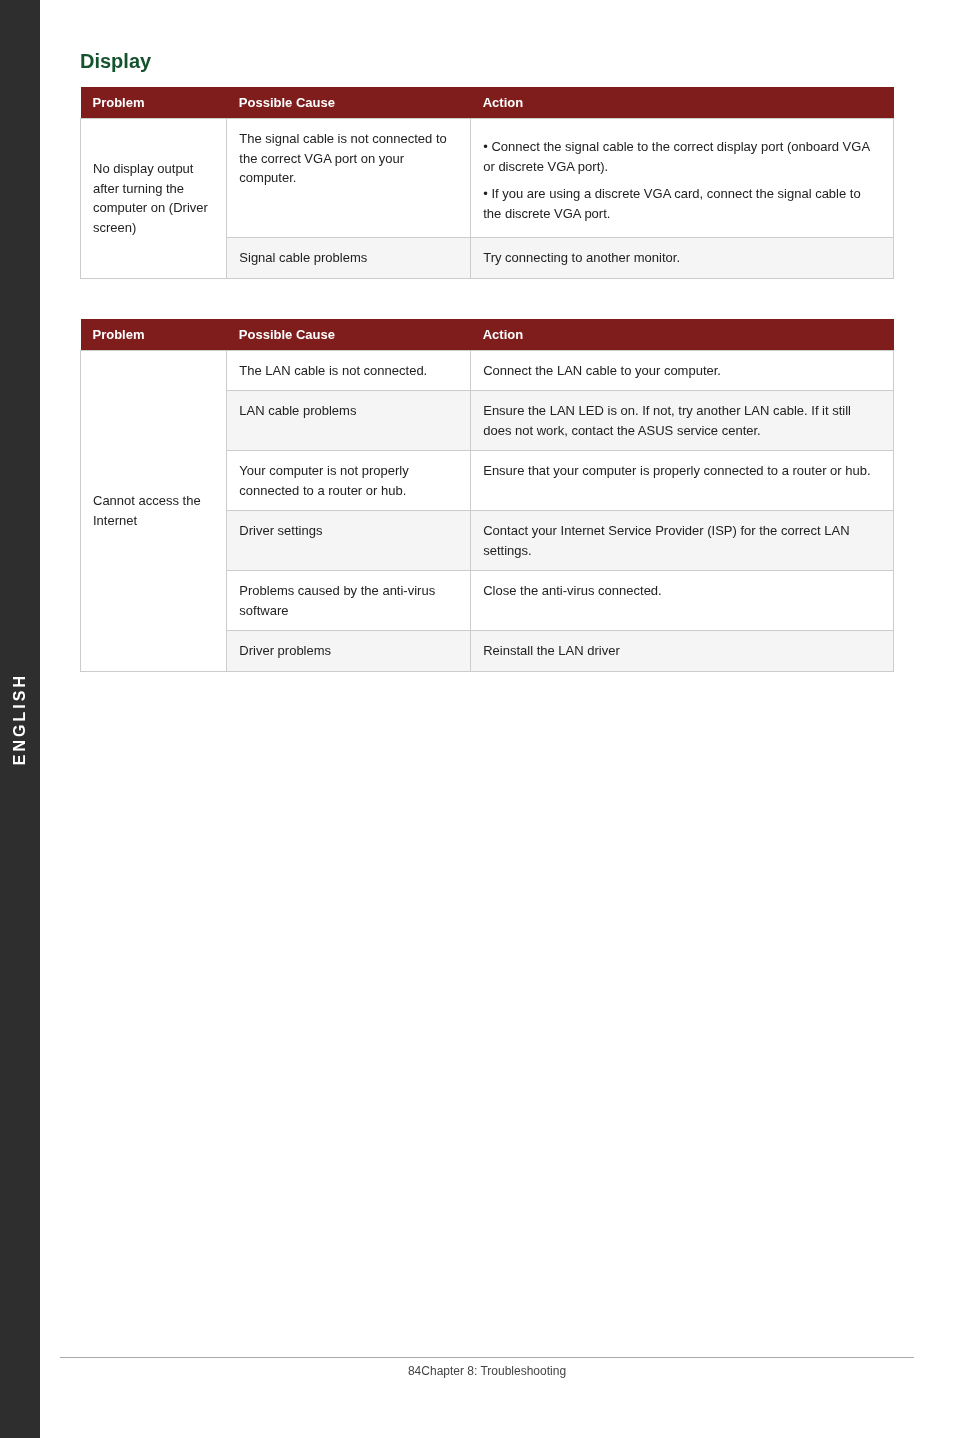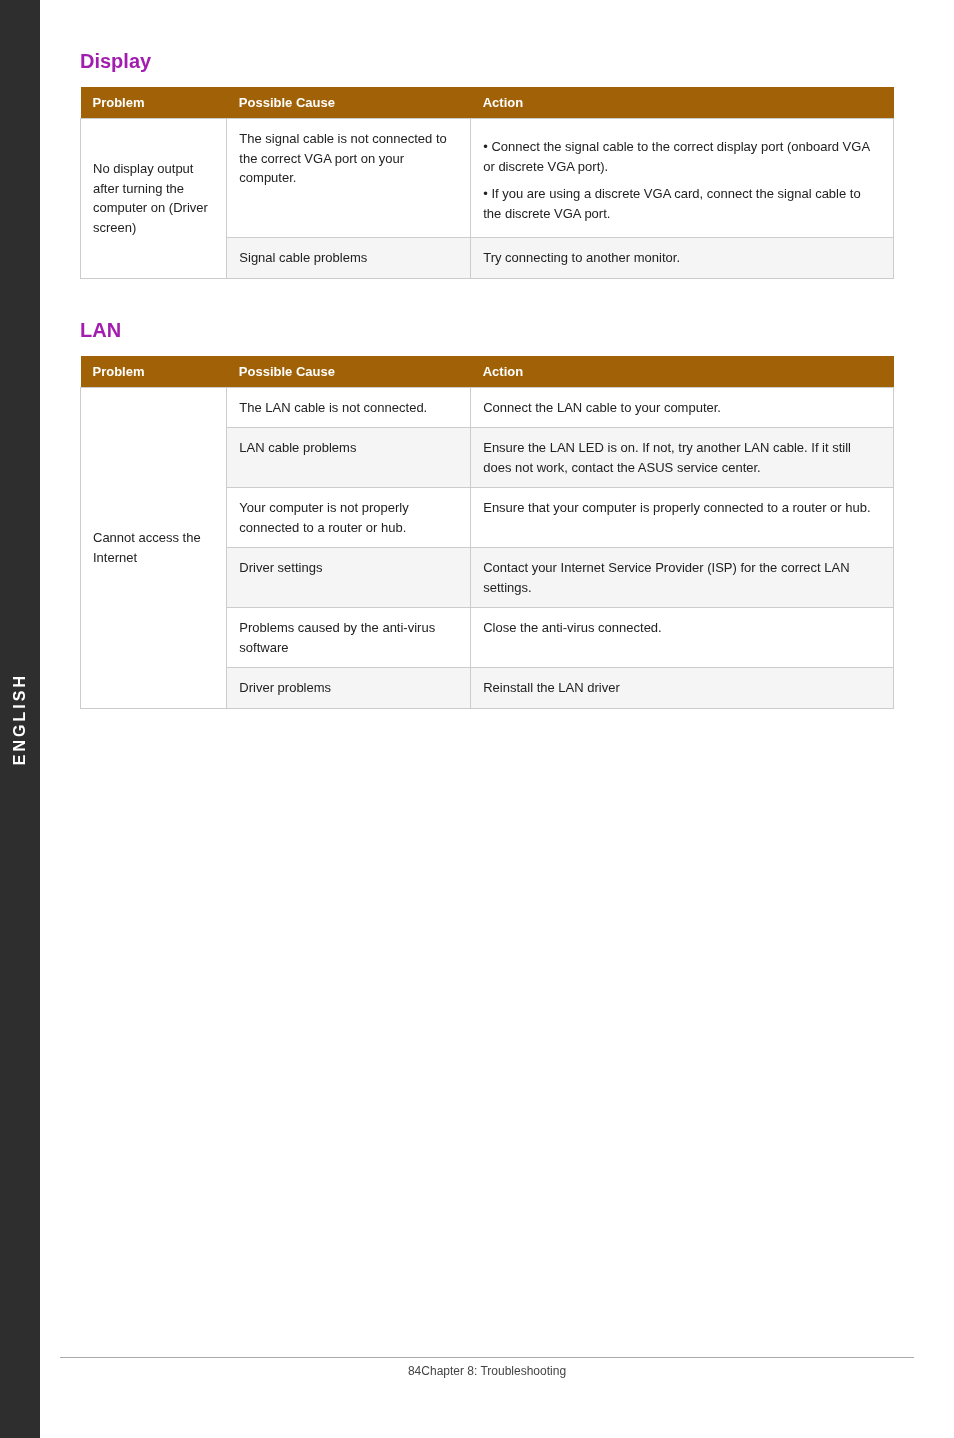--- a/index.html
+++ b/index.html
@@ -38,32 +38,32 @@
 
     .content {
       margin-left: 60px;
       padding: 50px 60px 80px 20px;
     }
 
     .section-title {
       font-size: 20px;
       font-weight: bold;
       margin-bottom: 14px;
-      color: #a21caf;
+      color: #14532d;
     }
 
     table {
       width: 100%;
       border-collapse: collapse;
       margin-bottom: 40px;
       font-size: 13px;
     }
 
     thead tr {
-      background: #a16207;
+      background: #7f1d1d;
       color: #ffffff;
     }
 
     thead th {
       padding: 8px 12px;
       text-align: left;
       font-weight: bold;
     }
 
     tbody tr {
@@ -161,21 +161,20 @@
 
         <tr>
           <td class="cause-cell">Signal cable problems</td>
           <td class="action-cell">Try connecting to another monitor.</td>
         </tr>
       </tbody>
     </table>
   </div>
 
   <div class="lan-section">
-    <div class="section-title">LAN</div>
 
     <table>
       <thead>
         <tr>
           <th>Problem</th>
           <th>Possible Cause</th>
           <th>Action</th>
         </tr>
       </thead>
       <tbody>

